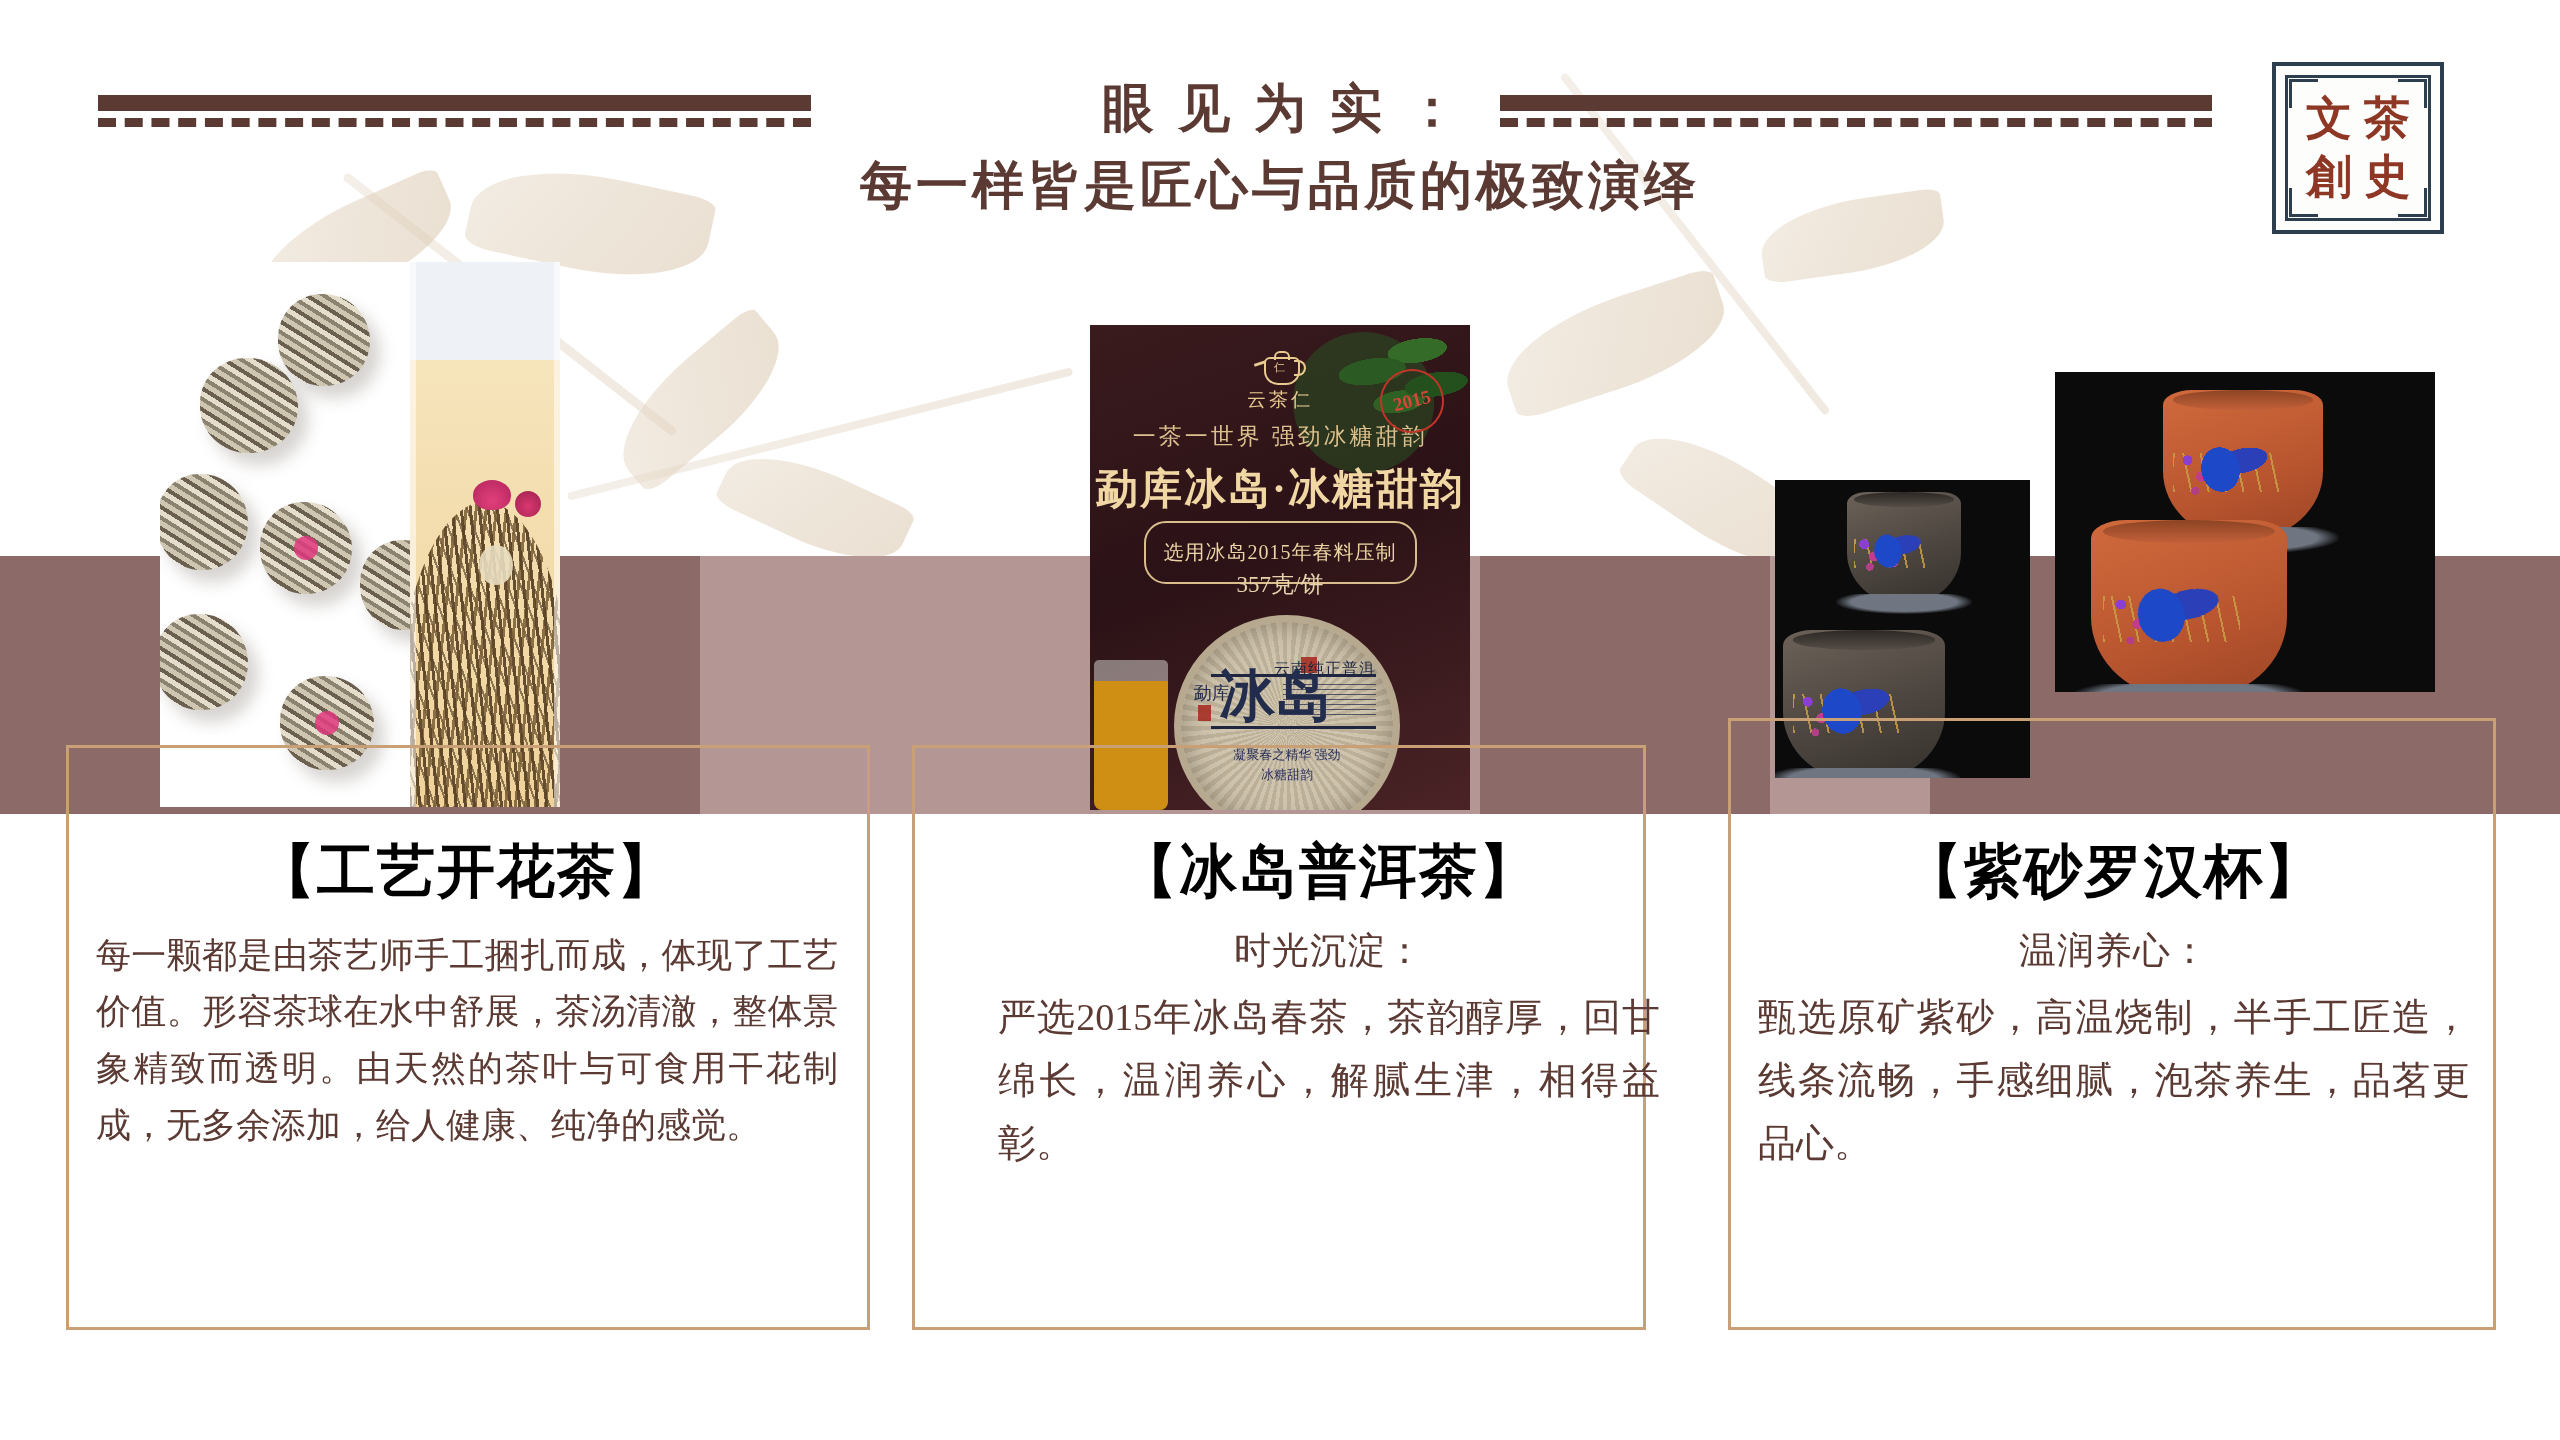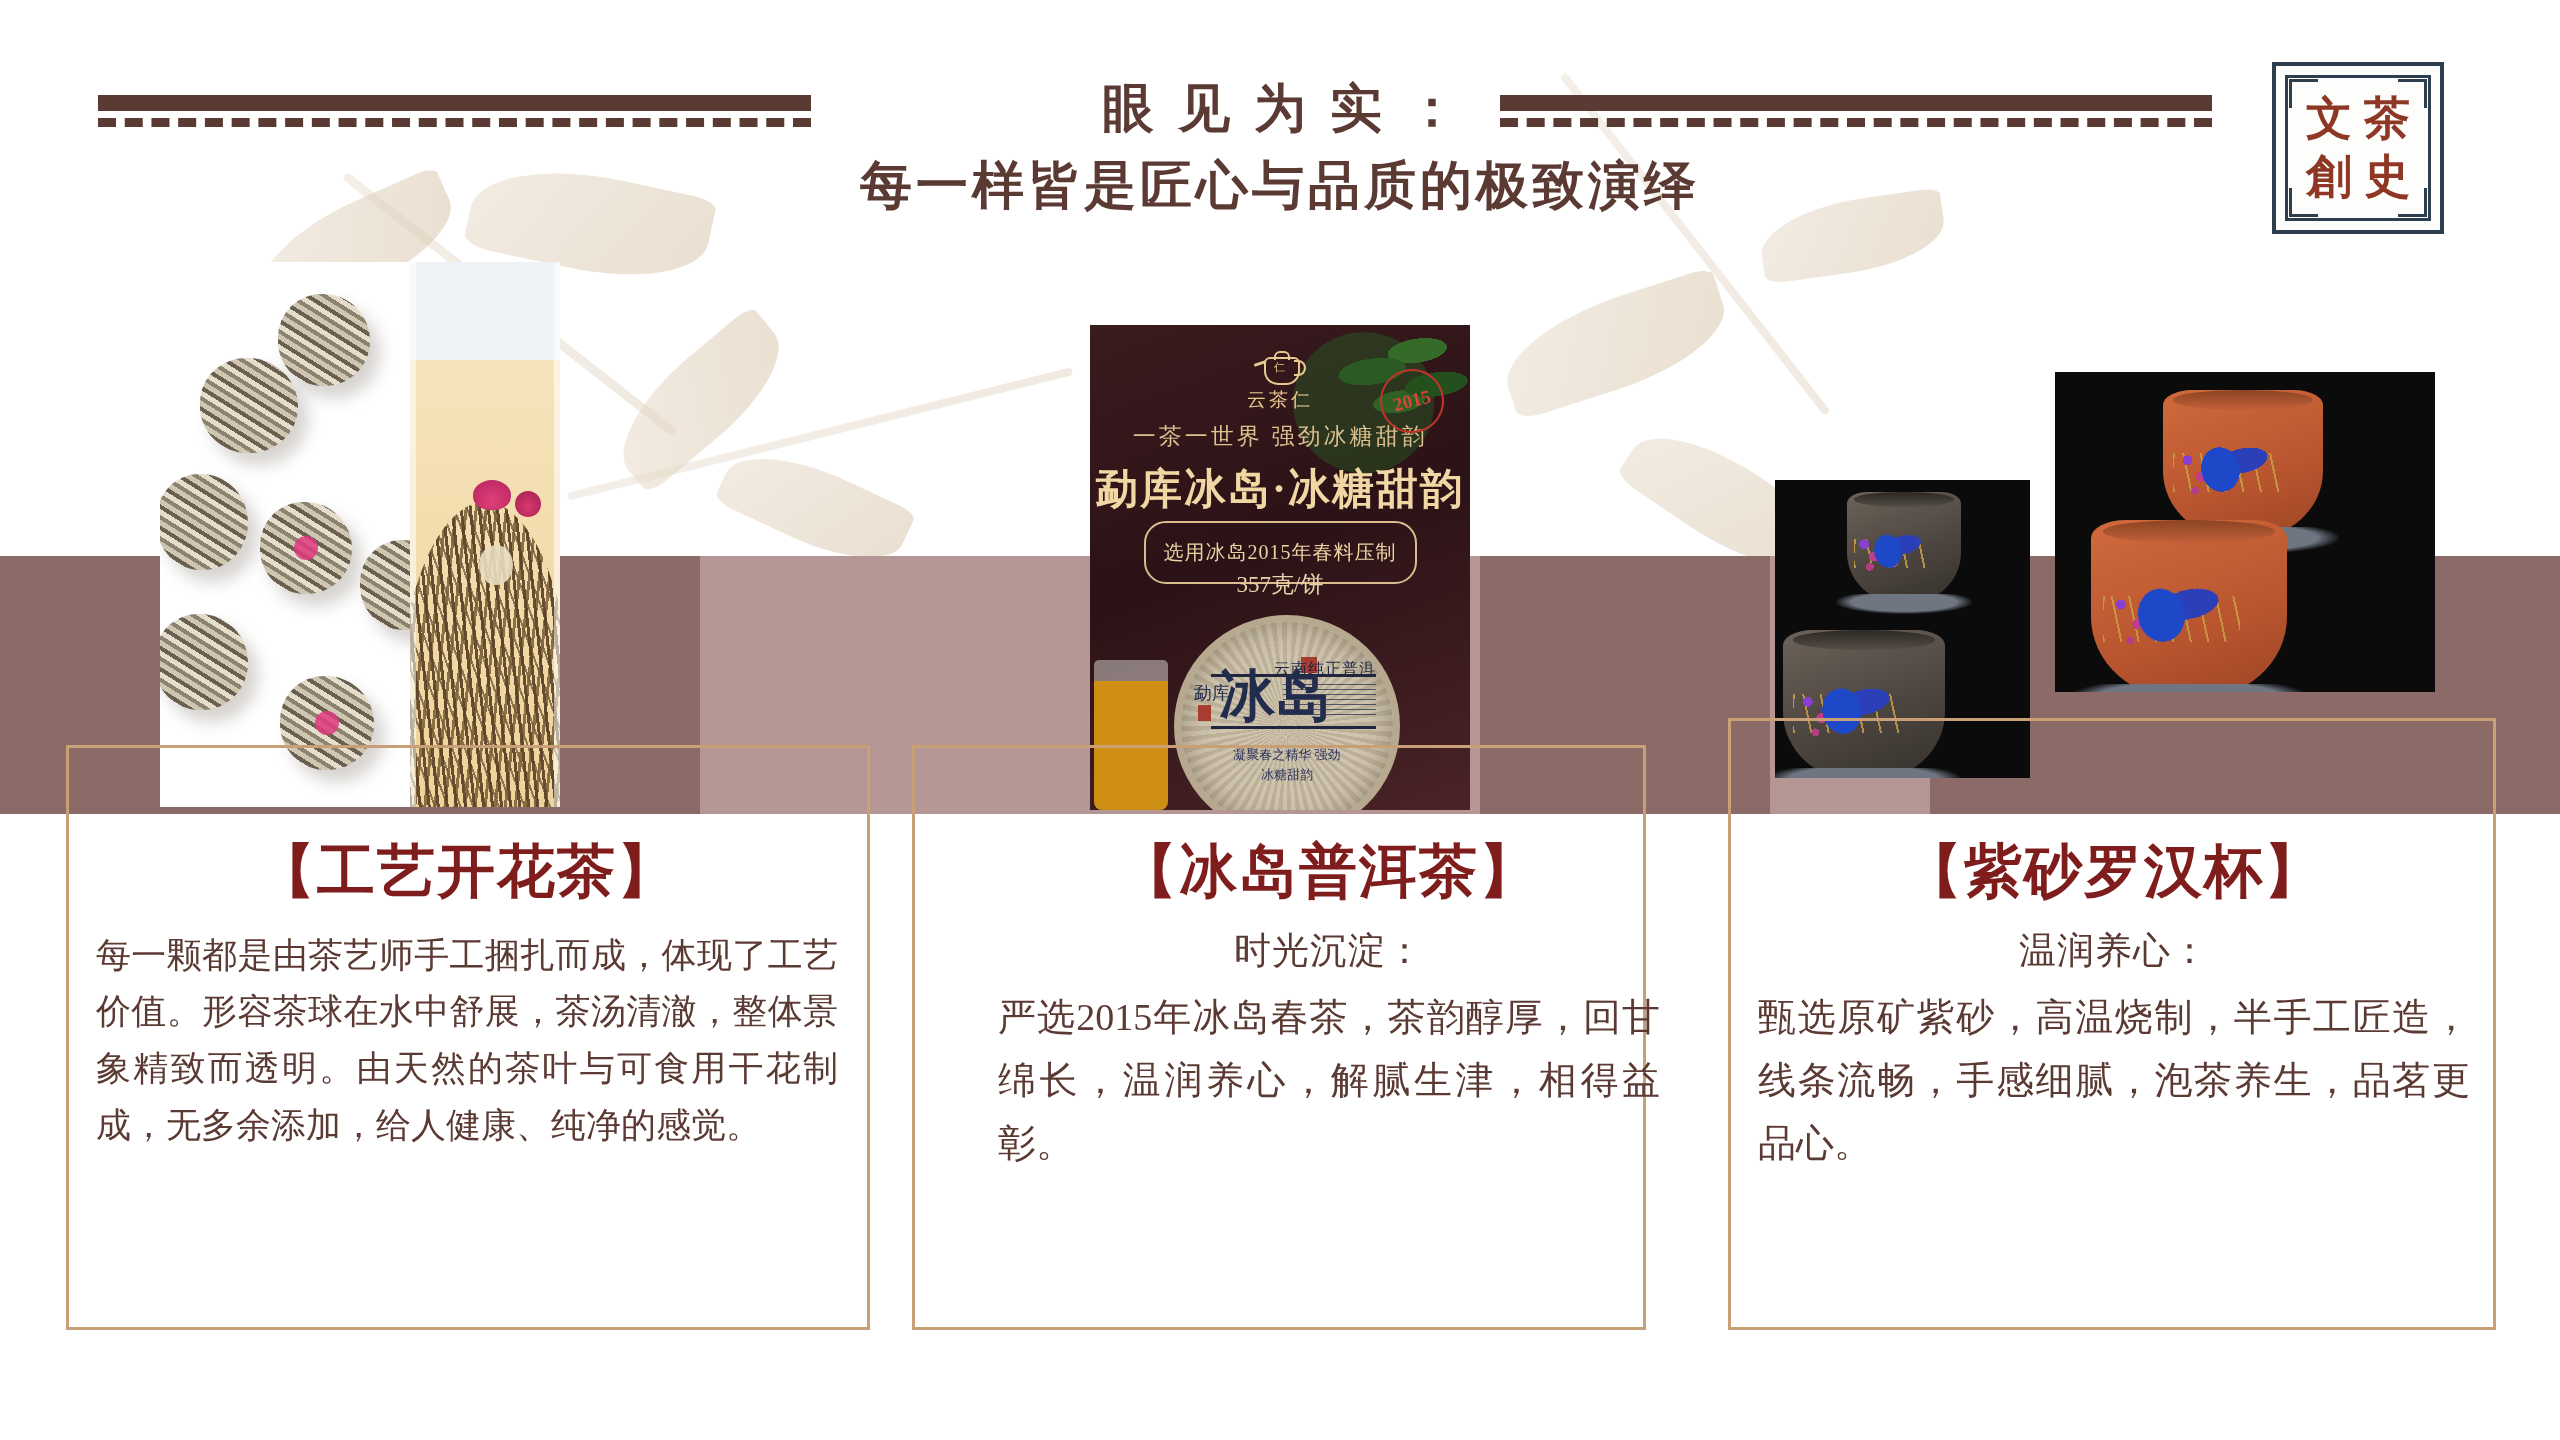--- a/index.html
+++ b/index.html
@@ -281,21 +281,21 @@
   
   .frame{
     position:absolute;border:3px solid #c9a075;box-sizing:border-box;background:transparent;
   }
   #frame1{left:66px;top:745px;width:804px;height:585px;}
   #frame2{left:912px;top:745px;width:734px;height:585px;}
   #frame3{left:1728px;top:718px;width:768px;height:612px;}
 
   .card{position:absolute;}
   .card .ctitle{
-    color:#7f1d1d;font-size:58px;font-weight:700;text-align:center;line-height:1.1;
+    color:#000000;font-size:58px;font-weight:700;text-align:center;line-height:1.1;
     letter-spacing:2px;
   }
   .card .clead{
     color:#5b3a33;font-size:37px;text-align:center;margin-top:22px;letter-spacing:1px;
   }
   .card .cbody{
     color:#5b3a33;font-size:37px;line-height:1.62;text-align:justify;
     text-align-last:left;letter-spacing:0px;
   }
   #card1{left:96px;top:840px;width:742px;}

